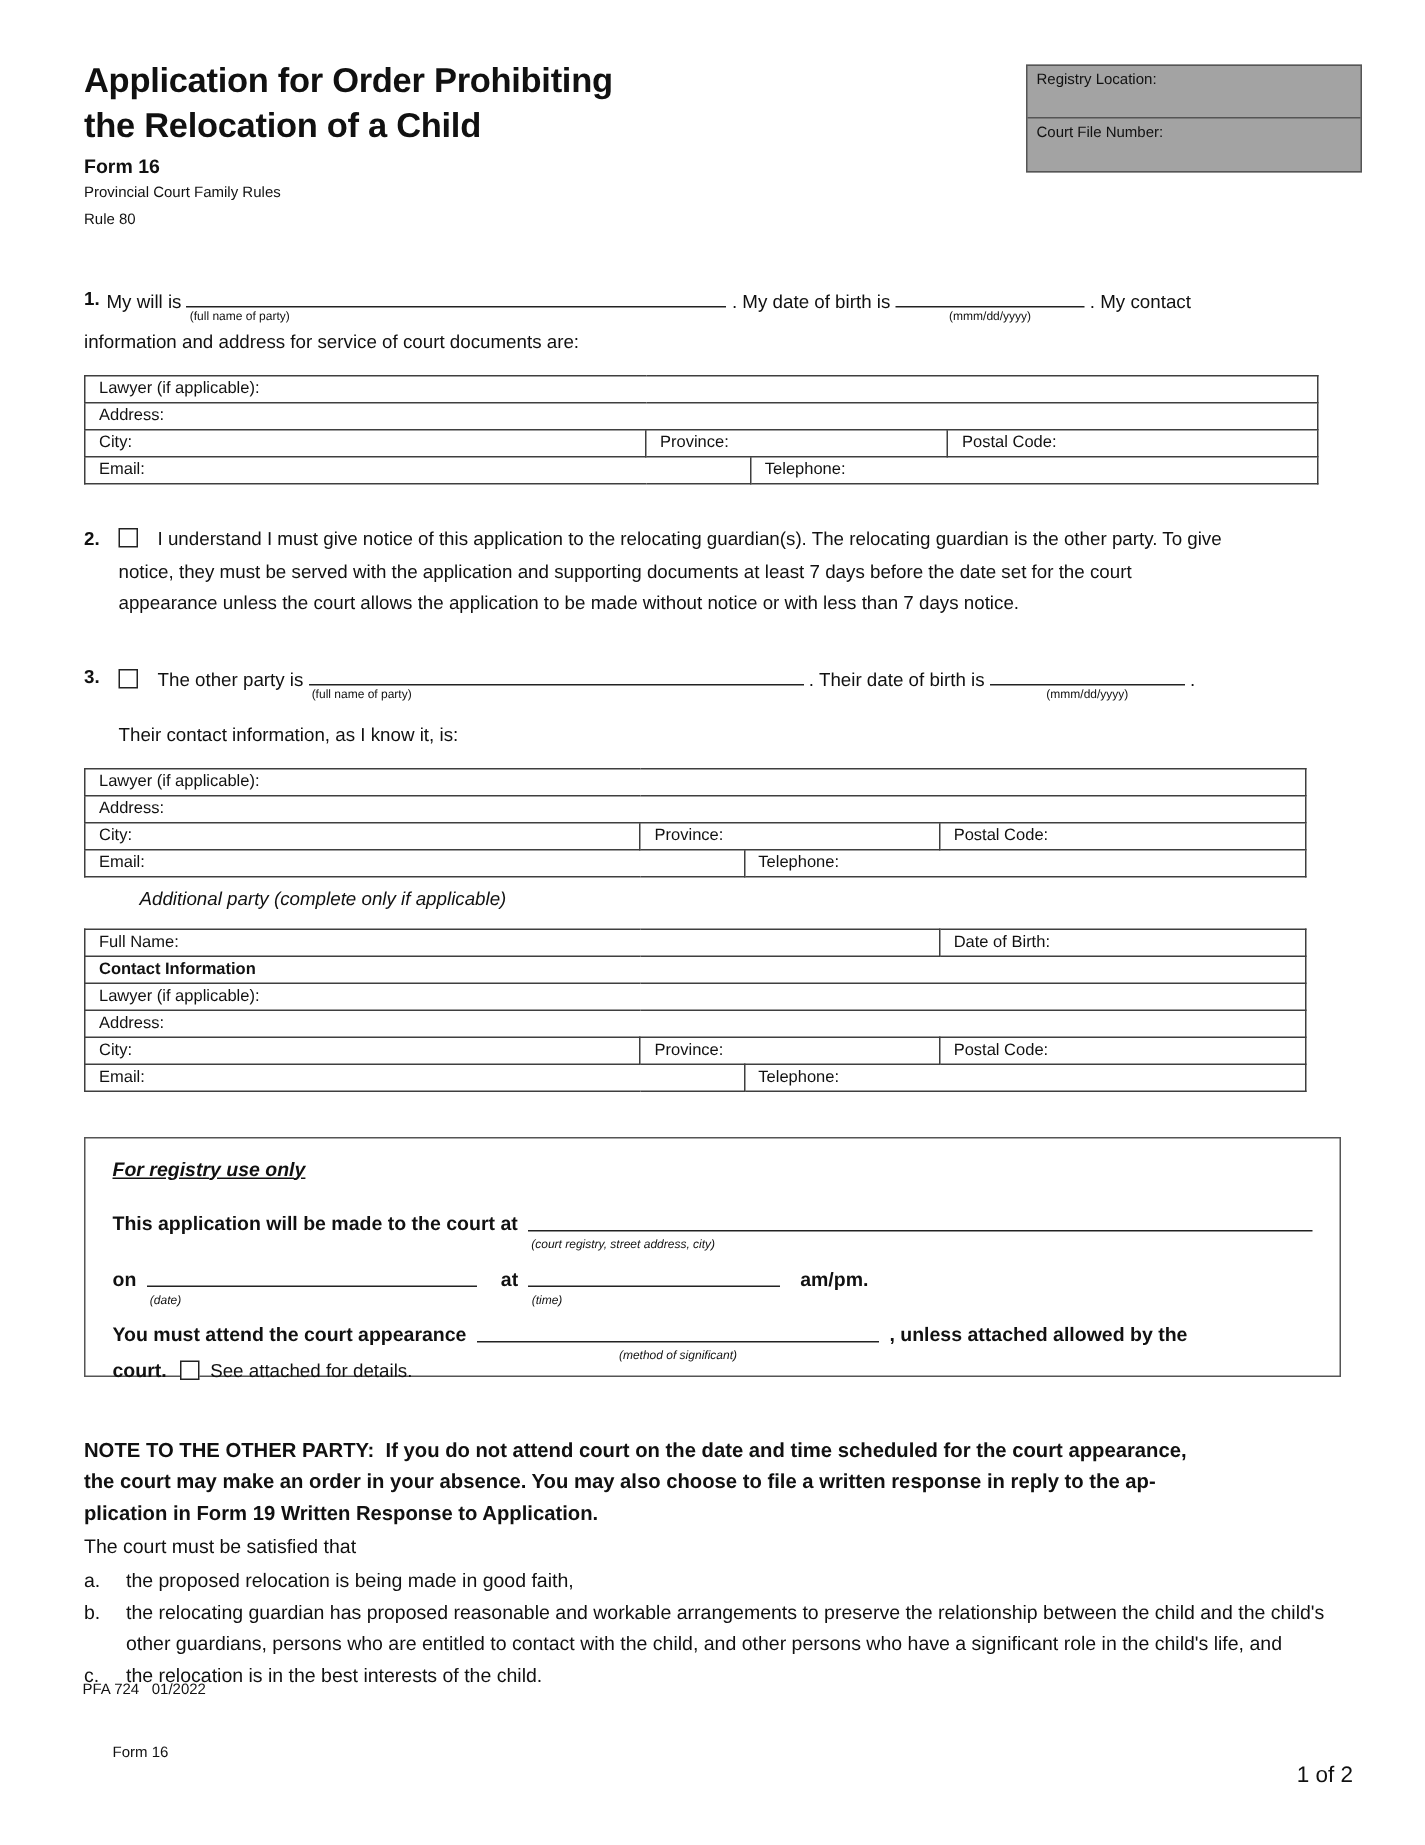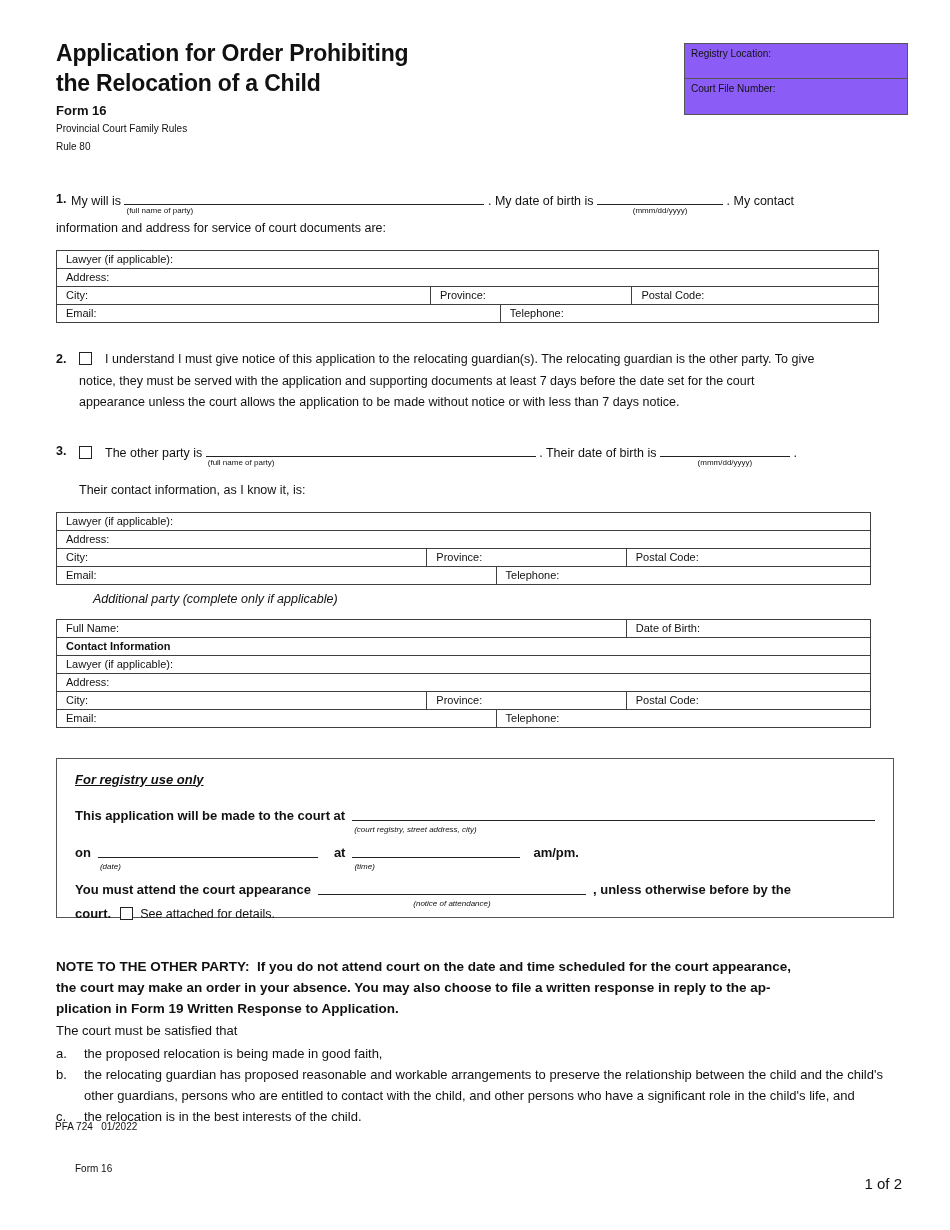--- a/index.html
+++ b/index.html
@@ -10,21 +10,21 @@
     position:relative; overflow:hidden;
   }
   .content { padding:38px 56px 0 56px; }
 
   
   .title { font-size:23px; font-weight:bold; line-height:30px; letter-spacing:-0.2px; }
   .form-label { font-size:13px; font-weight:bold; margin-top:4px; line-height:18px; }
   .subtitle { font-size:10px; line-height:18px; }
   .registry-box {
     position:absolute; top:43px; left:684px; width:224px;
-    border:1px solid #555; background:#8b5cf6;
+    border:1px solid #555; background:#a3a3a3;
   }
   .reg-cell { height:35px; padding:4px 6px; font-size:10px; line-height:12px; }
   .reg-cell:first-child { border-bottom:1px solid #555; }
   .num { position:absolute; left:0; font-weight:bold; }
   .fill {
     display:inline-block; border-bottom:1px solid #222; height:13px;
     position:relative; vertical-align:baseline;
   }
   .hint {
     position:absolute; top:14px; left:2px; font-size:8px; color:#111;
@@ -254,23 +254,23 @@
         <span class="rb-plain" style="margin-left:16px">at</span>
         <span class="rb-fill" style="width:168px">
             <span class="hint">(time)</span>
           </span>
         <span class="rb-plain" style="margin-left:13px">am/pm.</span>
       </div>
 
       <div class="rb-line">
         <span class="rb-plain">You must attend the court appearance</span>
         <span class="rb-fill" style="width:268px">
-            <span class="hint center">(notice of attendance)</span>
+            <span class="hint center">(method of significant)</span>
           </span>
-        <span class="rb-plain" style="margin-left:7px">, unless otherwise before by the</span>
+        <span class="rb-plain" style="margin-left:7px">, unless attached allowed by the</span>
       </div>
 
       <div class="ru-line4">
         <span class="rb-plain">court.</span><span class="checkbox"></span><span class="reg-normal">See attached for details.</span>
       </div>
     </div>
 
     <div class="note">
       <div class="note-bold">NOTE TO THE OTHER PARTY:  If you do not attend court on the date and time scheduled for the court appearance,</div>
       <div class="note-bold">the court may make an order in your absence. You may also choose to file a written response in reply to the ap-</div>

